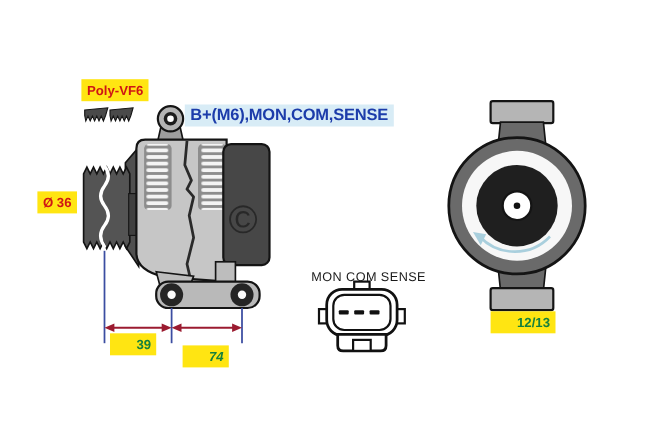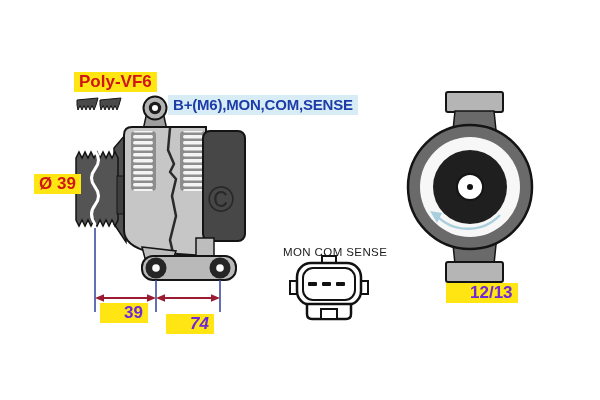--- a/index.html
+++ b/index.html
@@ -3,27 +3,27 @@
 <meta charset="utf-8">
 <style>
   html,body{margin:0;padding:0;background:#ffffff;}
   .canvas{
     position:relative;width:600px;height:400px;background:#fff;overflow:hidden;
     font-family:"Liberation Sans",sans-serif;
   }
   .canvas svg{position:absolute;left:0;top:0;}
   .tag{
     position:absolute;display:inline-block;padding:1px 5px;line-height:18px;
-    font-weight:bold;font-size:17px;white-space:nowrap;
+    font-weight:bold;font-size:12px;white-space:nowrap;
   }
   .tag-yellow{background:var(--highlight-yellow);}
   .tag-blue{background:var(--highlight-blue);}
   .text-red{color:var(--label-red);}
   .text-blue{color:var(--label-blue);letter-spacing:-0.2px;}
-  .text-black{color:#6d28d9;padding-left:24px;}
+  .text-black{color:#15803d;padding-left:24px;}
   .conn-title{
     position:absolute;font-size:11.5px;font-weight:normal;color:#1a1a1a;
     letter-spacing:0.4px;white-space:nowrap;
   }
   
   .ext-line{stroke:var(--dimension-blue);stroke-width:1.6;}
   .dim-line{stroke:var(--dimension-red);stroke-width:1.8;}
   .dim-arrow{fill:var(--dimension-red);}
   .rot-arrow{stroke:var(--rotation-arrow-blue);stroke-width:2.4;fill:none;}
   .rot-arrow-head{fill:var(--rotation-arrow-blue);}
@@ -143,21 +143,21 @@
 
       <circle cx="470" cy="187" r="13" fill="#ffffff" stroke="#141414" stroke-width="2"></circle>
       <circle cx="470" cy="187" r="3" fill="#111111"></circle>
     </g>
   </svg>
 
   <div class="tag tag-yellow text-red" style="left:74px;top:72px;">Poly-VF6</div>
 
   <div class="tag tag-blue text-blue" style="left:168px;top:95px;font-size:15px;">B+(M6),MON,COM,SENSE</div>
 
-  <div class="tag tag-yellow text-red" style="left:34px;top:174px;">Ø 39</div>
+  <div class="tag tag-yellow text-red" style="left:34px;top:174px;">Ø 36</div>
 
   <div class="tag tag-yellow text-black" style="left:100px;top:303px;">39</div>
 
   <div class="tag tag-yellow text-black" style="left:166px;top:314px;font-style:italic;">74</div>
 
   <div class="conn-title" style="left:283px;top:246px;text-align:center;">MON COM SENSE</div>
 
 
   <div class="tag tag-yellow text-black" style="left:446px;top:283px;">12/13</div>
 

